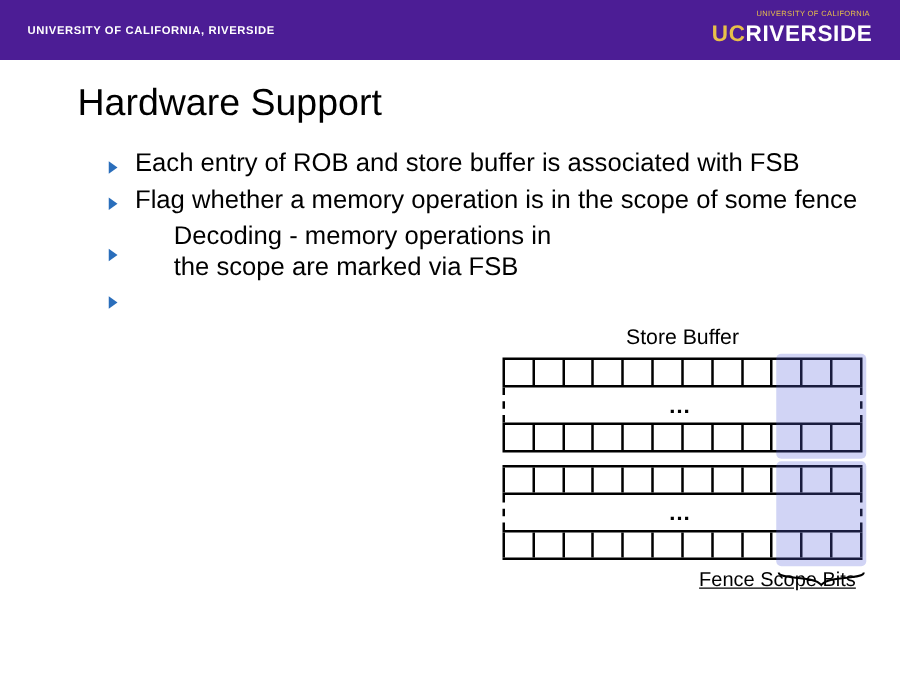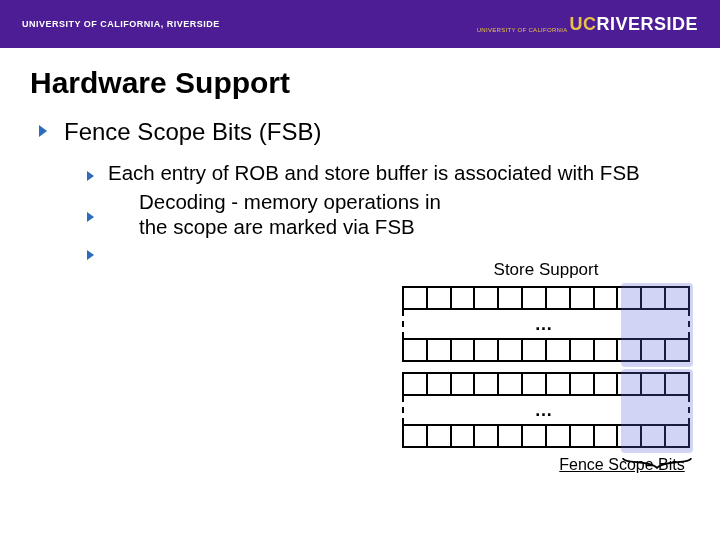--- a/index.html
+++ b/index.html
@@ -13,21 +13,21 @@
     justify-content: space-between;
     padding: 0 22px 0 22px;
     color: #fff;
   }
   .header-left { font-size: 9px; letter-spacing: 0.5px; font-weight: 600; }
   .header-right { display: flex; align-items: baseline; gap: 2px; }
   .uc { font-size: 18px; font-weight: 800; letter-spacing: 0.5px; color: #e8c04a; }
   .riverside { font-size: 18px; font-weight: 800; letter-spacing: 0.5px; color: #fff; }
   .subuni { font-size: 6px; letter-spacing: 0.3px; position: relative; top: -2px; left: -2px; color: #e8c04a; }
   .content { padding: 18px 30px 0 30px; position: relative; height: calc(540px - 48px); }
-  .title { font-size: 30px; font-weight: 700; color: #000; margin-bottom: 18px; }
+  .title { font-size: 30px; font-weight: 400; color: #000; margin-bottom: 18px; margin-left: 32px; }
   .level1 { display: flex; align-items: flex-start; margin: 0 0 14px 8px; }
   .level1 .arrow { flex: 0 0 auto; margin-top: 6px; margin-right: 14px; }
   .level1-text { font-size: 24px; color: #000; }
   .level2 { display: flex; align-items: center; margin: 0 0 4px 56px; }
   .level2 .arrow { flex: 0 0 auto; margin-top: 6px; margin-right: 12px; }
   .level2-text { font-size: 20.5px; color: #000; line-height: 1.22; }
   .arrow svg { display: block; }
   .narrow { max-width: 320px; margin-left: 31px; }
   .diagram {
     position: absolute;
@@ -99,21 +99,21 @@
     z-index: -5;
     pointer-events: none;
   }
 </style>
 </head>
 <body>
 
 <div class="header">
   <div class="header-left">UNIVERSITY OF CALIFORNIA, RIVERSIDE</div>
   <div class="header-right">
-    <div style="display:flex; flex-direction:row; align-items:flex-end;">
+    <div style="display:flex; flex-direction:column; align-items:flex-end;">
       <span class="subuni">UNIVERSITY OF CALIFORNIA</span>
       <div>
         <span class="uc">UC</span><span class="riverside">RIVERSIDE</span>
       </div>
     </div>
   </div>
 </div>
 
 <div class="content">
 
@@ -125,58 +125,58 @@
       <line x1="50" y1="88" x2="50" y2="98"></line>
       <line x1="12" y1="50" x2="2" y2="50"></line>
       <line x1="88" y1="50" x2="98" y2="50"></line>
     </g>
     <path d="M35 65 L50 30 L65 65 Z" fill="none" stroke="#000" stroke-width="0.7"></path>
     <path d="M30 70 Q50 55 70 70" fill="none" stroke="#000" stroke-width="0.7"></path>
   </svg>
 
   <h1 class="title">Hardware Support</h1>
 
-  <div class="level1">
-    <span class="arrow">
-      <svg width="12" height="14">
-          <path d="M1 1 L9 7 L1 13 Z" fill="#2a6ebb"></path>
-        </svg>
-    </span>
-    <span class="level1-text">Fence Scope Bits (FSB)</span>
-  </div>
 
   <div class="level2">
     <span class="arrow">
       <svg width="10" height="12">
           <path d="M1 1 L8 6 L1 11 Z" fill="#2a6ebb"></path>
         </svg>
     </span>
     <span class="level2-text">Each entry of ROB and store buffer is associated with FSB</span>
   </div>
 
+  <div class="level2">
+    <span class="arrow">
+      <svg width="10" height="12">
+          <path d="M1 1 L8 6 L1 11 Z" fill="#2a6ebb"></path>
+        </svg>
+    </span>
+    <span class="level2-text">Flag whether a memory operation is in the scope of some fence</span>
+  </div>
 
   <div class="level2">
     <span class="arrow">
       <svg width="10" height="12">
           <path d="M1 1 L8 6 L1 11 Z" fill="#2a6ebb"></path>
         </svg>
     </span>
     <span class="level2-text narrow">Decoding - memory operations in the scope are marked  via FSB</span>
   </div>
 
   <div class="level2">
     <span class="arrow">
       <svg width="10" height="12">
           <path d="M1 1 L8 6 L1 11 Z" fill="#2a6ebb"></path>
         </svg>
     </span>
   </div>
 
   <div class="diagram">
-    <div class="dlabel">Store Support</div>
+    <div class="dlabel">Store Buffer</div>
     <div class="buffer" style="z-index:0;">
       <div class="highlight-col highlight-front"></div>
       <div class="row">
         <div class="cell"></div>
           <div class="cell"></div>
           <div class="cell"></div>
           <div class="cell"></div>
           <div class="cell"></div>
           <div class="cell"></div>
           <div class="cell"></div>

